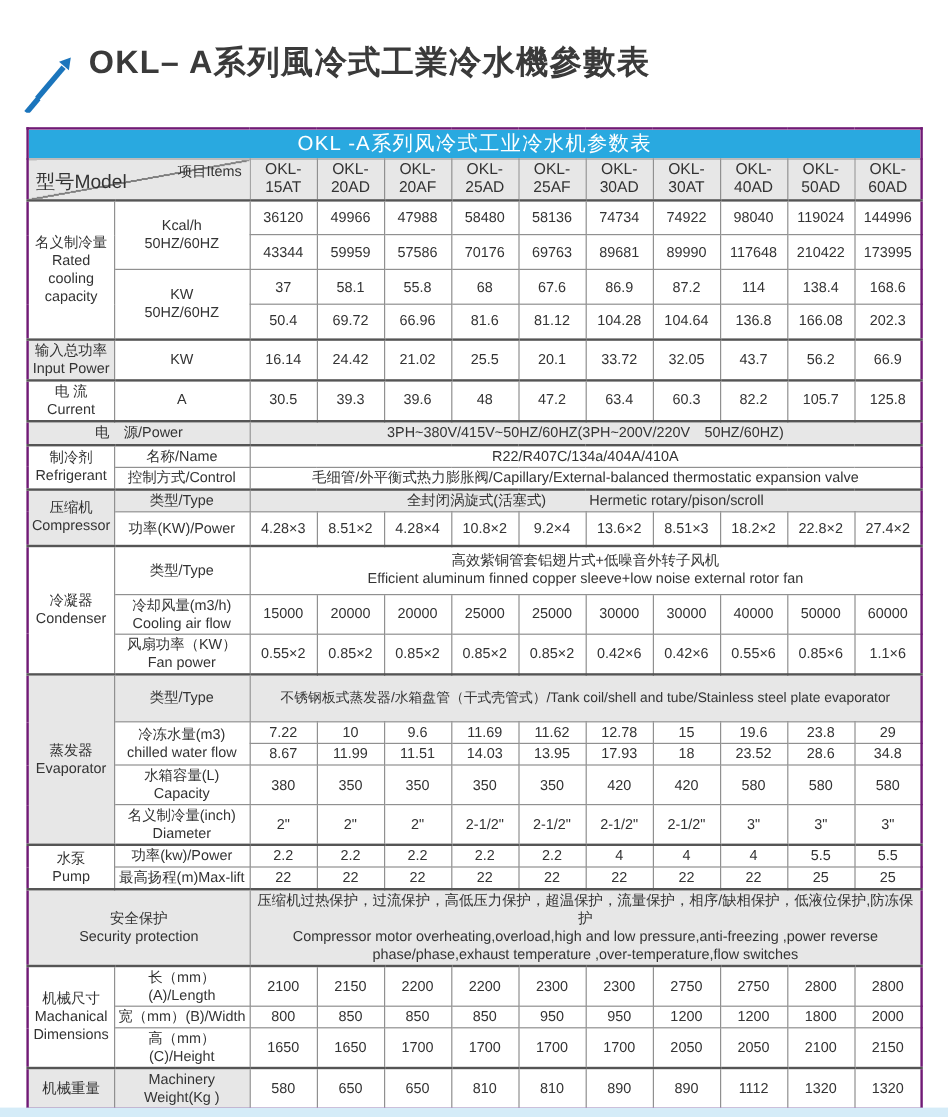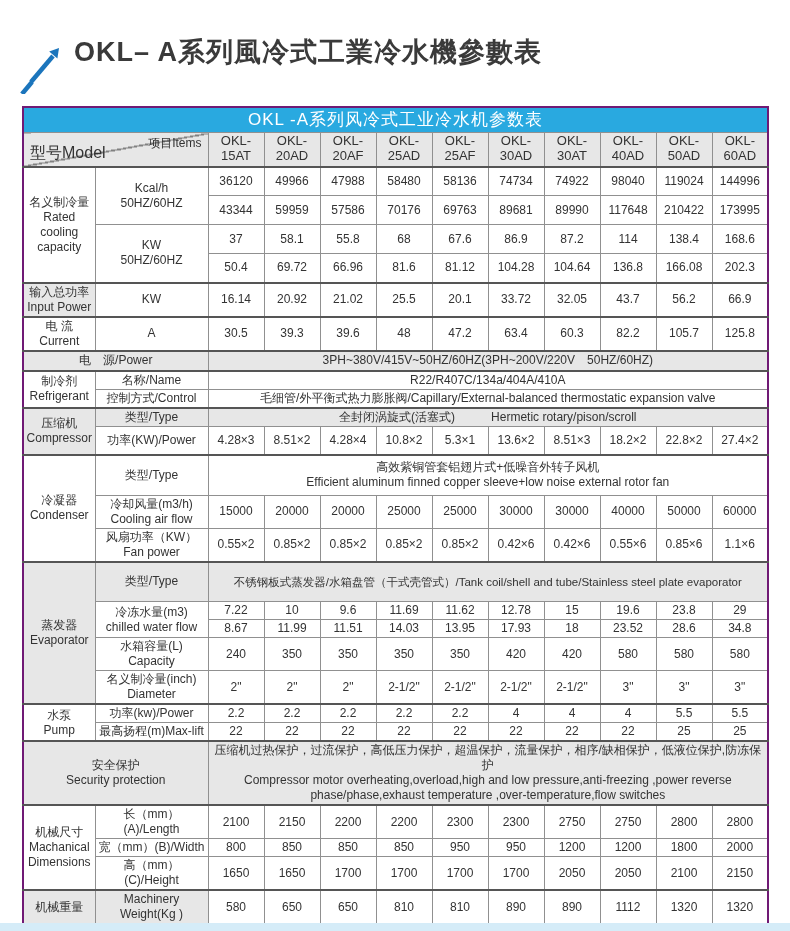--- a/index.html
+++ b/index.html
@@ -166,21 +166,21 @@
         <td class="v">136.8</td>
         <td class="v">166.08</td>
         <td class="v">202.3</td>
       </tr>
 
   <tr class="r30 tb">
     <td class="lab g">输入总功率
 Input Power</td>
     <td class="item">KW</td>
   <td class="v">16.14</td>
-        <td class="v">20.92</td>
+        <td class="v">24.42</td>
         <td class="v">21.02</td>
         <td class="v">25.5</td>
         <td class="v">20.1</td>
         <td class="v">33.72</td>
         <td class="v">32.05</td>
         <td class="v">43.7</td>
         <td class="v">56.2</td>
         <td class="v">66.9</td>
       </tr>
 
@@ -221,21 +221,21 @@
 Compressor</td>
     <td class="item g">类型/Type</td>
     <td colspan="10" class="v g">全封闭涡旋式(活塞式)　　　Hermetic rotary/pison/scroll</td>
   </tr>
   <tr class="r29">
     <td class="item">功率(KW)/Power</td>
   <td class="v">4.28×3</td>
         <td class="v">8.51×2</td>
         <td class="v">4.28×4</td>
         <td class="v">10.8×2</td>
-        <td class="v">5.3×1</td>
+        <td class="v">9.2×4</td>
         <td class="v">13.6×2</td>
         <td class="v">8.51×3</td>
         <td class="v">18.2×2</td>
         <td class="v">22.8×2</td>
         <td class="v">27.4×2</td>
       </tr>
 
   <tr class="r40 tb">
     <td class="lab" rowspan="3">冷凝器
 Condenser</td>
@@ -300,21 +300,21 @@
         <td class="v">13.95</td>
         <td class="v">17.93</td>
         <td class="v">18</td>
         <td class="v">23.52</td>
         <td class="v">28.6</td>
         <td class="v">34.8</td>
       </tr>
   <tr class="r30">
     <td class="item">水箱容量(L)
 Capacity</td>
-  <td class="v">240</td>
+  <td class="v">380</td>
         <td class="v">350</td>
         <td class="v">350</td>
         <td class="v">350</td>
         <td class="v">350</td>
         <td class="v">420</td>
         <td class="v">420</td>
         <td class="v">580</td>
         <td class="v">580</td>
         <td class="v">580</td>
       </tr>

